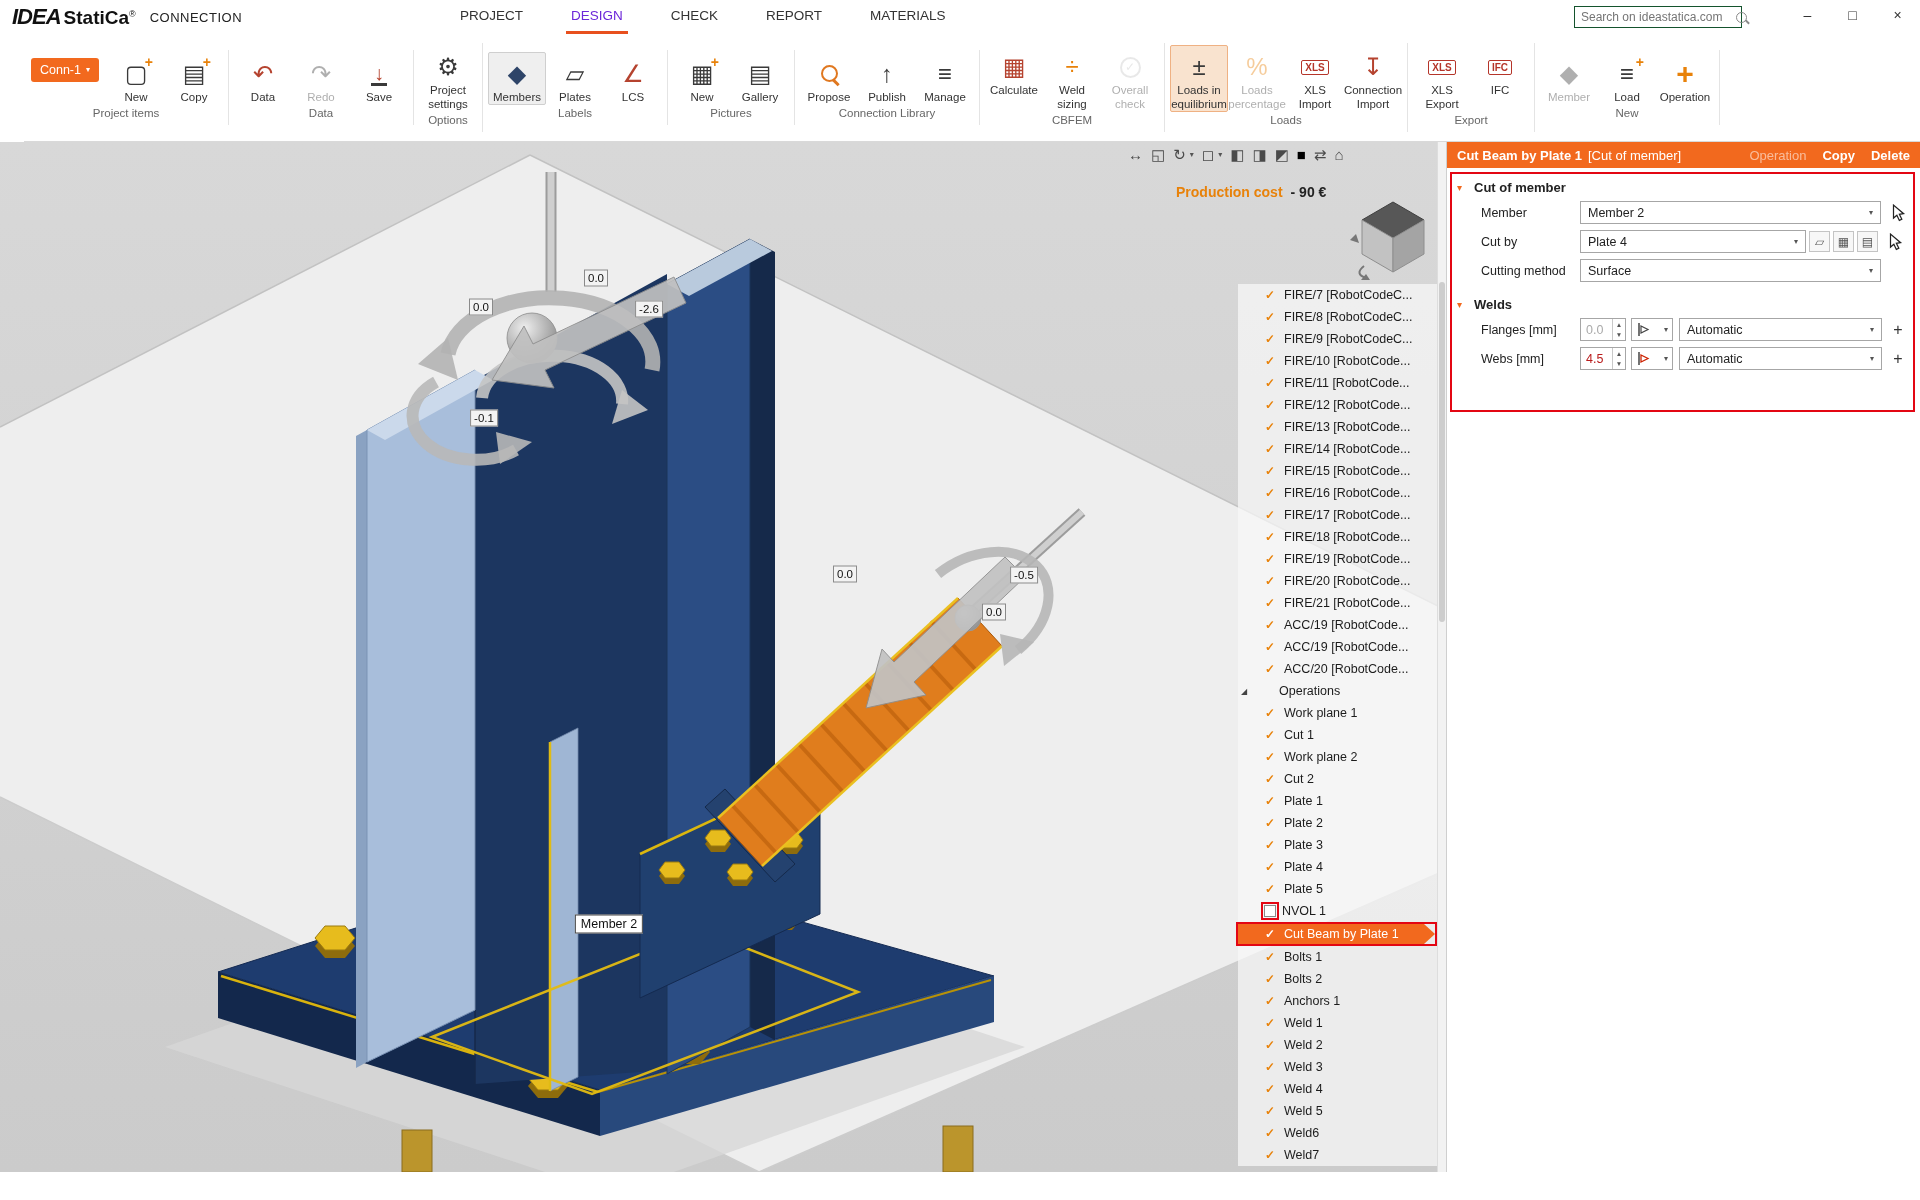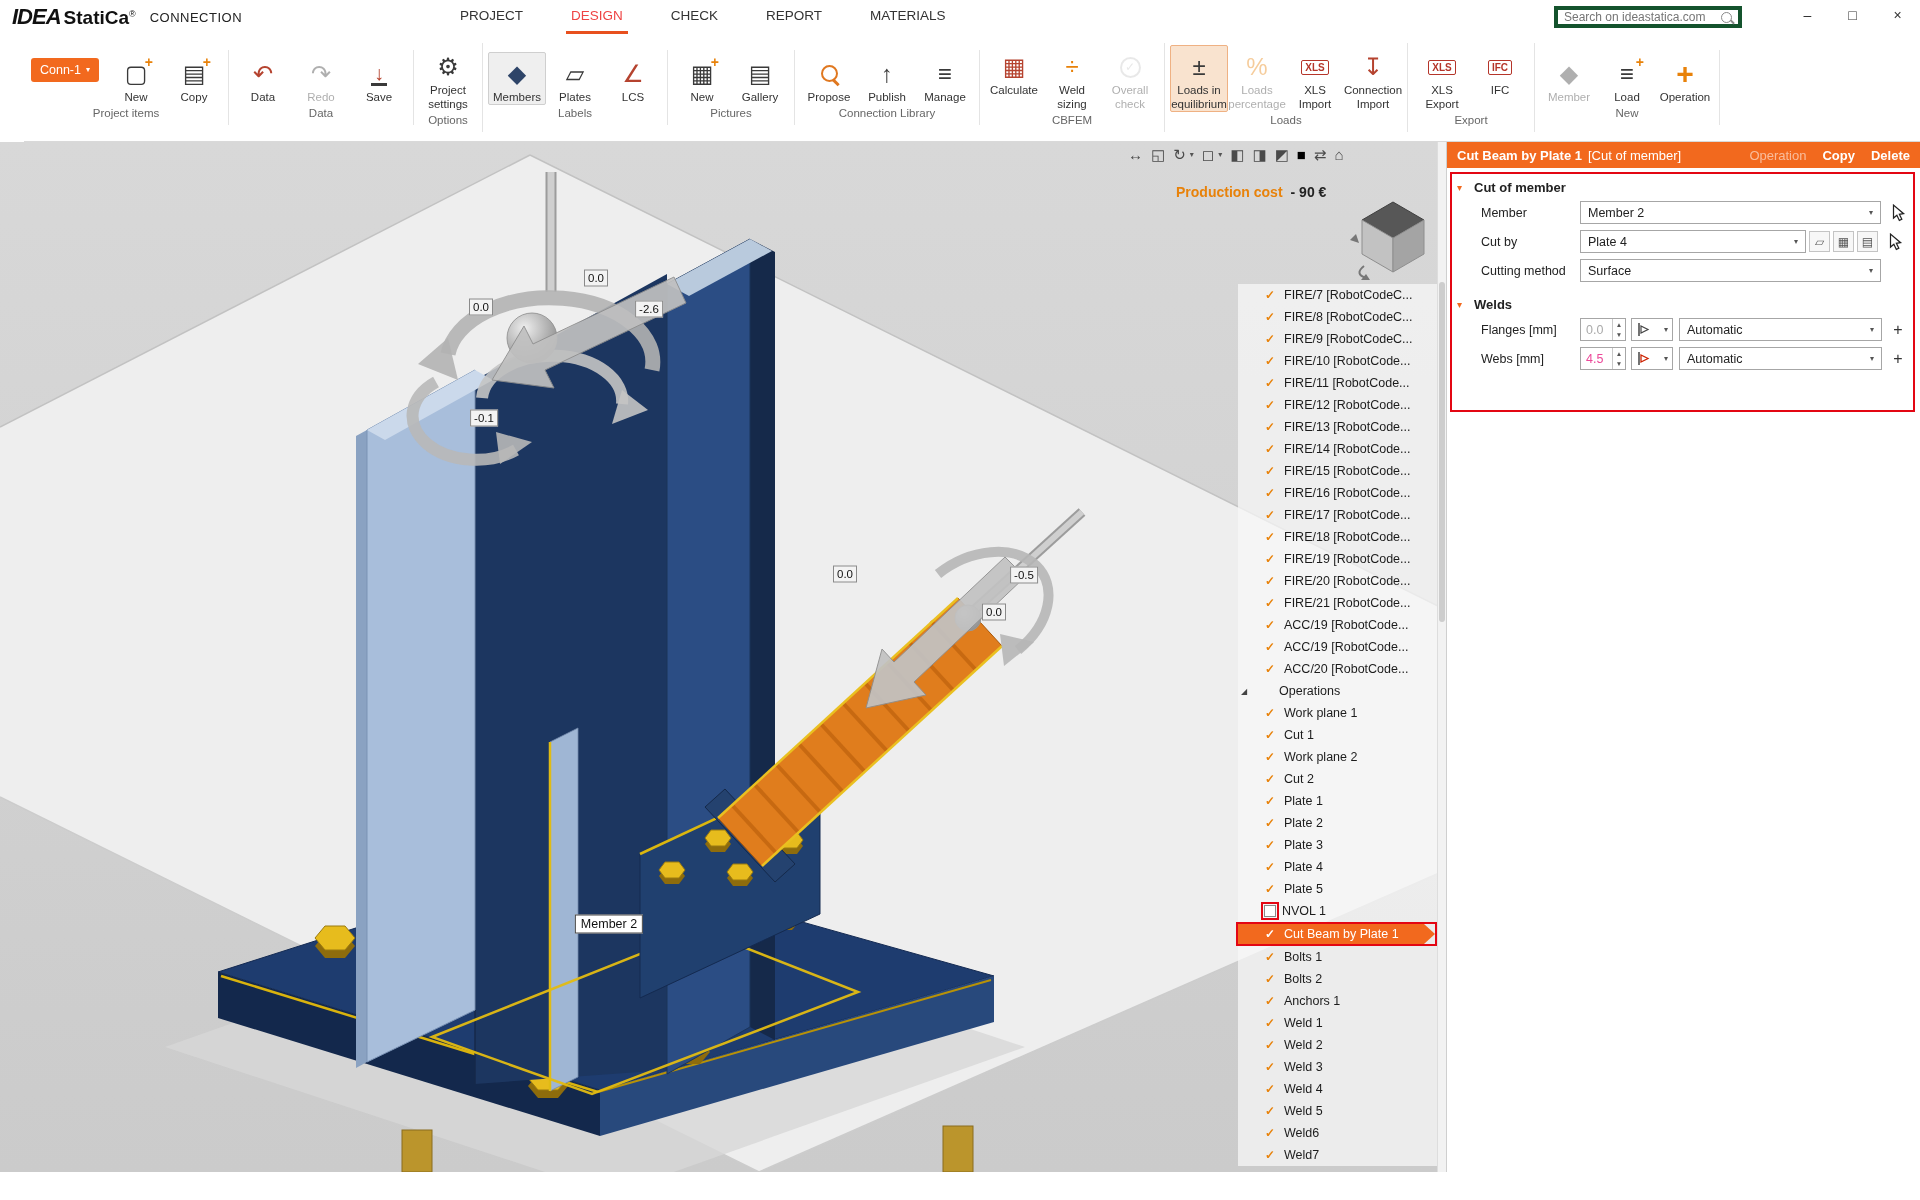--- a/index.html
+++ b/index.html
@@ -9,22 +9,22 @@
 
   
   .titlebar { position:absolute; top:0; left:0; right:0; height:34px; background:#fff; }
   .logo { position:absolute; left:12px; top:4px; display:flex; align-items:baseline; }
   .logo-idea { font-size:22px; font-weight:bold; font-style:italic; letter-spacing:-1px; color:#111; }
   .logo-statica { font-size:19px; font-weight:bold; color:#111; margin-left:3px; }
   .logo-reg { font-size:9px; color:#111; vertical-align:super; position:relative; top:-7px; }
   .appname { font-size:13px; letter-spacing:.5px; color:#222; margin-left:14px; position:relative; top:-2px; }
   .tabs { position:absolute; left:436px; top:0; height:34px; display:flex; }
   .tab { padding:0 5px; margin:0 19px; display:flex; align-items:center; font-size:13.5px; color:#333; border-bottom:3px solid transparent; }
-  .tab.active { border-bottom-color:#e8501e; color:#ef4444; }
-  .search { position:absolute; right:178px; top:6px; width:188px; height:22px; border:4px solid #14532d; display:flex; align-items:center; padding:0 6px; background:#fff; }
+  .tab.active { border-bottom-color:#e8501e; color:#6d28d9; }
+  .search { position:absolute; right:178px; top:6px; width:168px; height:22px; border:1px solid #14532d; display:flex; align-items:center; padding:0 6px; background:#fff; }
   .search input { border:none; outline:none; flex:1; font-size:12px; color:#777; font-family:inherit; background:transparent; }
   .magmini { width:11px; height:11px; border:1.5px solid #8a8a8a; border-radius:50%; position:relative; flex:none; }
   .magmini::after { content:''; position:absolute; width:5px; height:1.5px; background:#8a8a8a; transform:rotate(45deg); right:-4px; bottom:-1px; }
   .caption { position:absolute; right:0; top:0; display:flex; }
   .capbtn { width:45px; height:30px; display:flex; align-items:center; justify-content:center; font-size:14px; color:#333; }
 
   
   .ribbon { position:absolute; top:34px; left:0; right:0; height:108px; background:#fff; border-bottom:1px solid #d9d9d9; display:flex; align-items:center;margin-left:24px; }
   .rgroup { border-right:1px solid #e4e4e4; display:flex; flex-direction:column; padding:2px 5px 0 5px; }
   .rrow { flex:1; display:flex; align-items:stretch; }
@@ -100,21 +100,21 @@
   .plab { width:99px; font-size:12.5px; color:#222; flex:none; }
   .sel { height:23px; border:1px solid #a6a6a6; background:#fff; display:flex; align-items:center; padding:0 7px; font-size:12.5px; color:#222; }
   .sel .caret { margin-left:auto; font-size:8px; color:#555; padding-left:6px; }
   .w300 { width:301px; flex:none; }
   .w226 { width:226px; flex:none; }
   .grow { flex:1; margin-left:6px; }
   .ptr { width:18px; height:18px; margin-left:8px; flex:none; }
   .iconbtn { width:21px; height:21px; border:1px solid #c4c4c4; background:#f7f7f7; display:flex; align-items:center; justify-content:center; font-size:12px; color:#555; margin-left:3px; flex:none; }
   .inputbox { height:23px; width:301px; border:1px solid #a6a6a6; padding:0 7px; font-size:12.5px; display:flex; align-items:center; flex:none; }
   .spin { width:46px; height:23px; border:1px solid #a6a6a6; display:flex; flex:none; background:#fff; }
-  .spinval { flex:1; display:flex; align-items:center; padding-left:5px; font-size:12.5px; color:#ec4899; }
+  .spinval { flex:1; display:flex; align-items:center; padding-left:5px; font-size:12.5px; color:#b91c1c; }
   .spin.gray .spinval { color:#aaa; }
   .spinarr { width:13px; border-left:1px solid #c9c9c9; display:flex; flex-direction:column; }
   .spinarr span { flex:1; font-size:6.5px; display:flex; align-items:center; justify-content:center; color:#555; }
   .weldbox { width:42px; height:23px; border:1px solid #a6a6a6; display:flex; align-items:center; justify-content:space-between; padding:0 4px; margin-left:5px; flex:none; background:#fff; }
   .weldbox .caret { font-size:8px; color:#555; }
   .plusbtn { width:20px; height:20px; margin-left:6px; font-size:16px; color:#333; display:flex; align-items:center; justify-content:center; flex:none; }
 
   
   .statusbar { position:absolute; bottom:0; left:0; right:0; height:28px; background:#ececec; border-top:1px solid #d4d4d4; display:flex; align-items:center; font-size:12.5px; color:#222; }
   .sitem { margin-right:36px; white-space:nowrap; }

